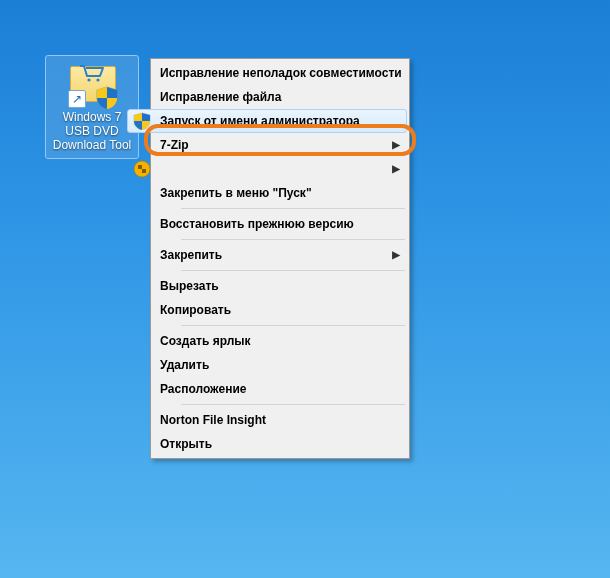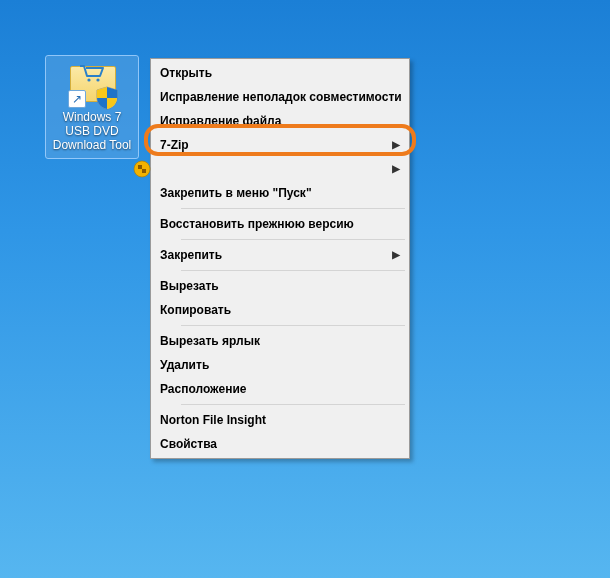--- a/index.html
+++ b/index.html
@@ -165,28 +165,37 @@
           <path d="M11 12 L1 12 C1 18 6 22 11 23 Z" fill="#1e73c8"></path>
         </svg>
       </div>
     </div>
     <div class="icon-label">Windows 7 USB DVD Download Tool</div>
   </div>
 
   <div class="context-menu">
     <div class="icon-col-bg"></div>
 
-    <div class="menu-item bold">
-      <span>Открыть</span>
-    </div>
     <div class="menu-item">
       <span>Исправление неполадок совместимости</span>
     </div>
     <div class="menu-item">
       <span>Исправление файла</span>
+    </div>
+    <div class="menu-item highlight">
+      <span class="item-icon">
+        <svg viewBox="0 0 18 18" width="18" height="18">
+          <path d="M9 1 L17 3 V9 C17 14 13 17 9 18 C5 17 1 14 1 9 V3 Z" fill="#fff" stroke="#888" stroke-width="0.4"></path>
+          <path d="M9 1 L17 3 V9 L9 9 Z" fill="#1e73c8"></path>
+          <path d="M9 1 L1 3 V9 L9 9 Z" fill="#f7c71a"></path>
+          <path d="M9 9 L17 9 C17 14 13 17 9 18 Z" fill="#f7c71a"></path>
+          <path d="M9 9 L1 9 C1 14 5 17 9 18 Z" fill="#1e73c8"></path>
+        </svg>
+      </span>
+      <span>Запуск от имени администратора</span>
     </div>
     <div class="menu-item">
       <span>7-Zip</span>
       <span class="arrow">▶</span>
     </div>
     <div class="menu-item">
       <span class="item-icon">
         <svg viewBox="0 0 18 18" width="18" height="18">
           <circle cx="9" cy="9" r="8" fill="#f3b200" stroke="#a67700" stroke-width="0.6"></circle>
           <path d="M5 5 L9 5 L9 9 L13 9 L13 13 L9 13 L9 9 L5 9 Z" fill="#8a5a00"></path>
@@ -216,34 +225,34 @@
     <div class="menu-item">
       <span>Вырезать</span>
     </div>
     <div class="menu-item">
       <span>Копировать</span>
     </div>
 
     <div class="menu-sep"></div>
 
     <div class="menu-item">
-      <span>Вырезать ярлык</span>
+      <span>Создать ярлык</span>
     </div>
     <div class="menu-item">
       <span>Удалить</span>
     </div>
     <div class="menu-item">
       <span>Расположение</span>
     </div>
 
     <div class="menu-sep"></div>
 
     <div class="menu-item">
       <span>Norton File Insight</span>
     </div>
     <div class="menu-item">
-      <span>Свойства</span>
+      <span>Открыть</span>
     </div>
   </div>
 
   <div class="emph-ring" style="left:144px; top:124px; width:272px; height:32px;"></div>
 
 </div>
 
 </body></html>

